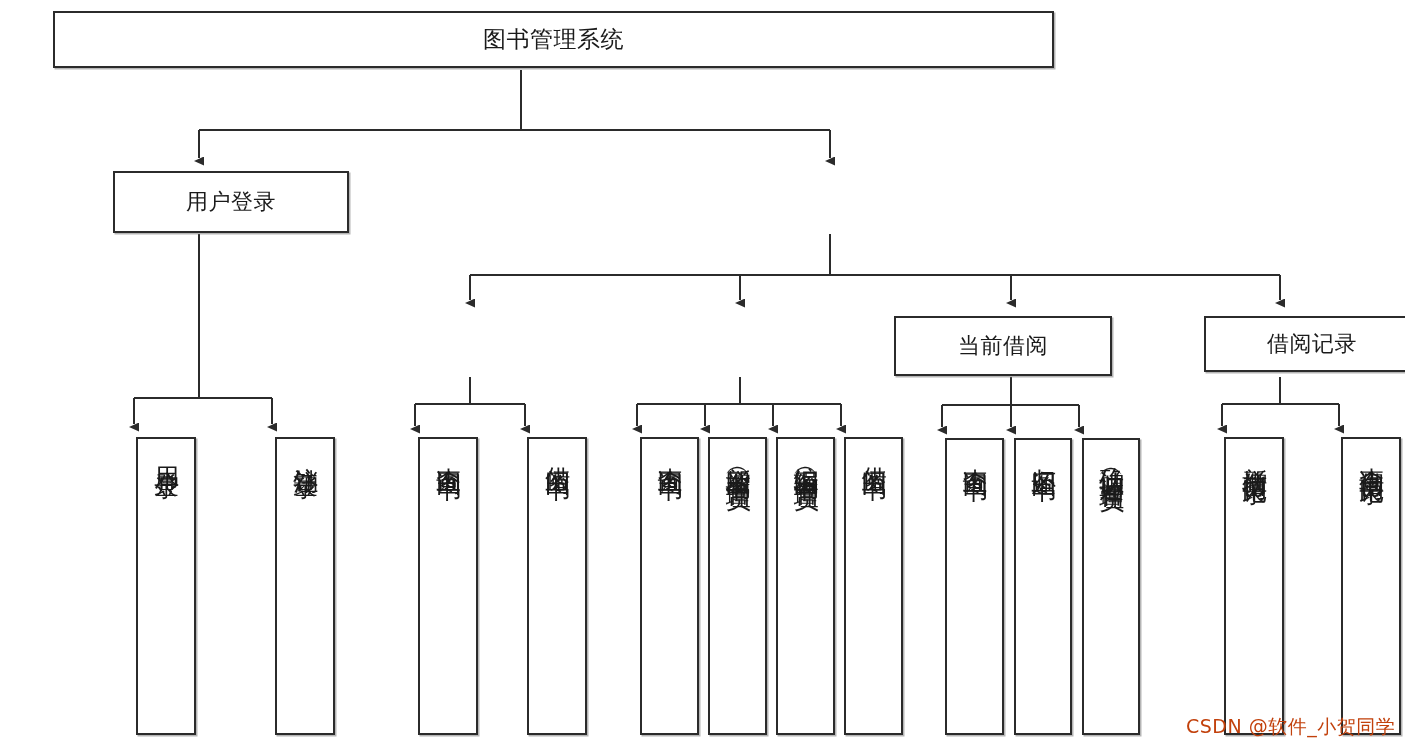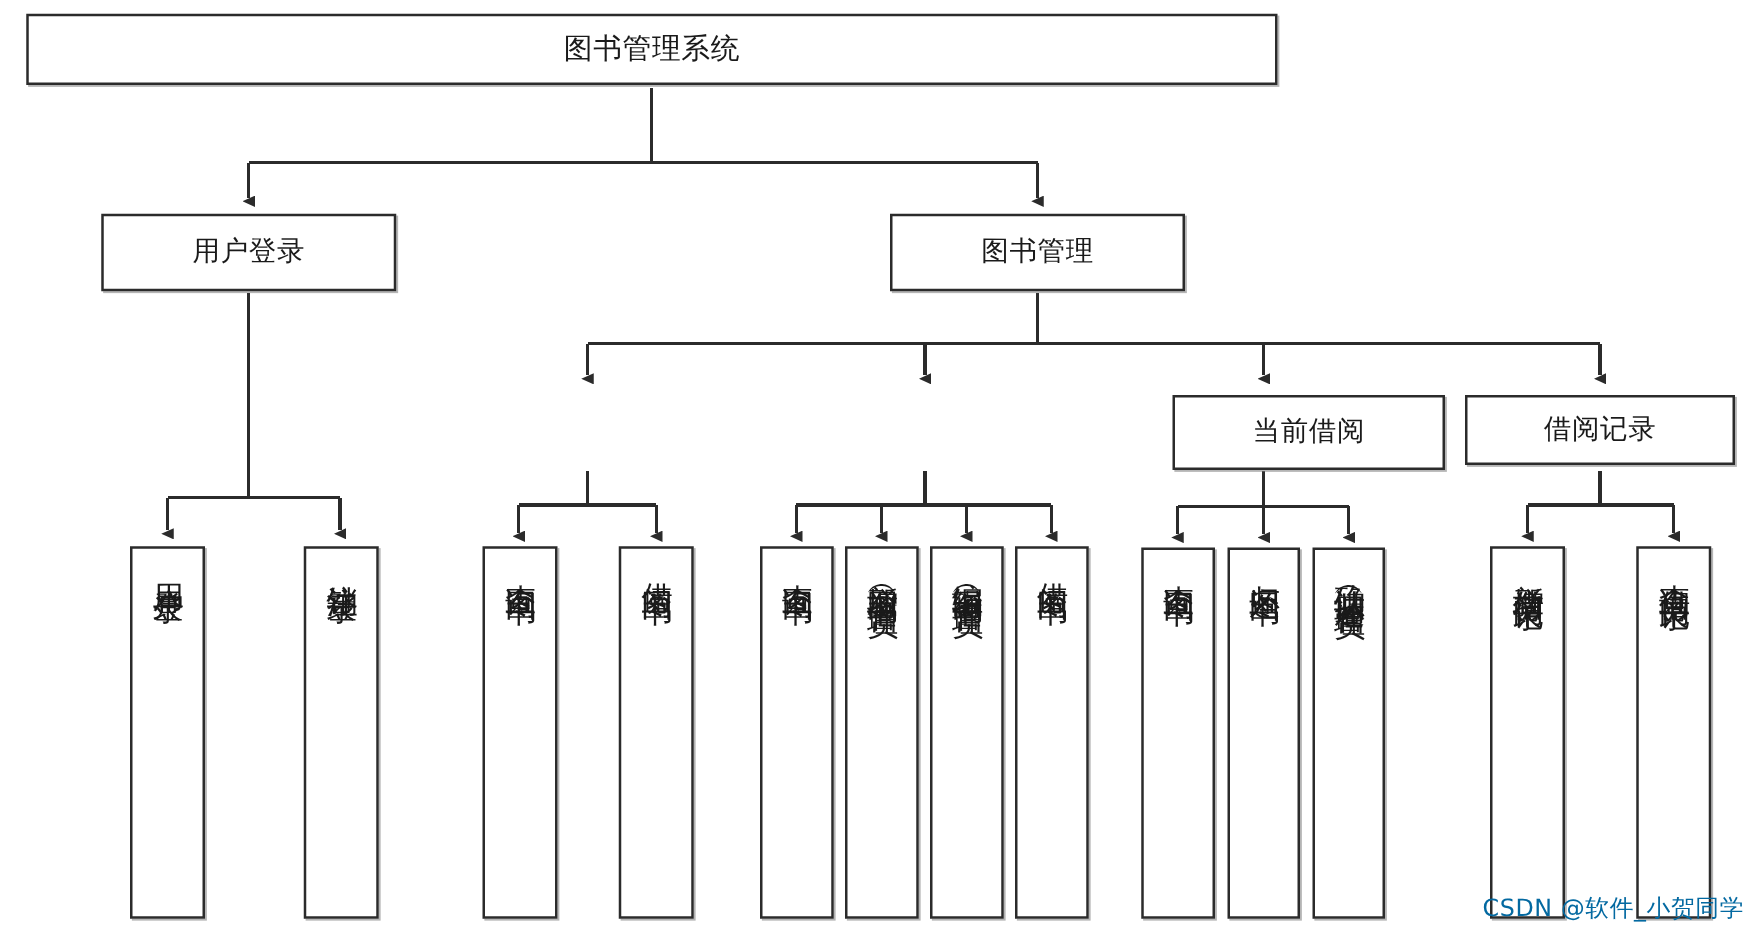--- a/index.html
+++ b/index.html
@@ -29,20 +29,21 @@
   .node {
     position: absolute;
     box-sizing: border-box;
     background: #ffffff;
     border: 2px solid #2b2b2b;
     display: flex;
     align-items: center;
     justify-content: center;
     color: #1a1a1a;
     box-shadow: 1.5px 1.5px 0 rgba(120,120,120,0.55);
+    margin-left: 32px;
   }
   .node-label {
     display: block;
     text-align: center;
     line-height: 1.22;
     letter-spacing: 0.5px;
     white-space: nowrap;
   }
   
   .node.root .node-label {
@@ -65,21 +66,21 @@
     line-height: 1.05;
     letter-spacing: 3px;
     white-space: nowrap;
     text-align: left;
   }
   .watermark {
     position: absolute;
     left: 1186px;
     top: 714px;
     font-size: 19px;
-    color: #0369a1;
+    color: #c2410c;
     white-space: nowrap;
     letter-spacing: 0.5px;
     pointer-events: none;
   }
 </style>
 </head>
 <body>
 
 <div id="diagram-root">
 
@@ -134,27 +135,24 @@
   </svg>
 
   <div class="node root" style="left:21px; top:11px; width:1001px; height:57px;">
     <span class="node-label">图书管理系统</span>
   </div>
 
   <div class="node branch" style="left:81px; top:171px; width:236px; height:62px;">
     <span class="node-label">用户登录</span>
   </div>
 
-  <div class="node branch" style="left:712px; top:171px; width:236px; height:62px;">
-    <span class="node-label">图书管理</span>
-  </div>
-
-
-
-  <div class="node branch" style="left:938px; top:316px; width:218px; height:60px;">
+
+
+
+  <div class="node branch" style="left:862px; top:316px; width:218px; height:60px;">
     <span class="node-label">当前借阅</span>
   </div>
 
   <div class="node branch" style="left:1172px; top:316px; width:216px; height:56px;">
     <span class="node-label">借阅记录</span>
   </div>
 
   <div class="node leaf" style="left:104px; top:437px; width:60px; height:298px;">
     <span class="node-label">用户登录</span>
   </div>

